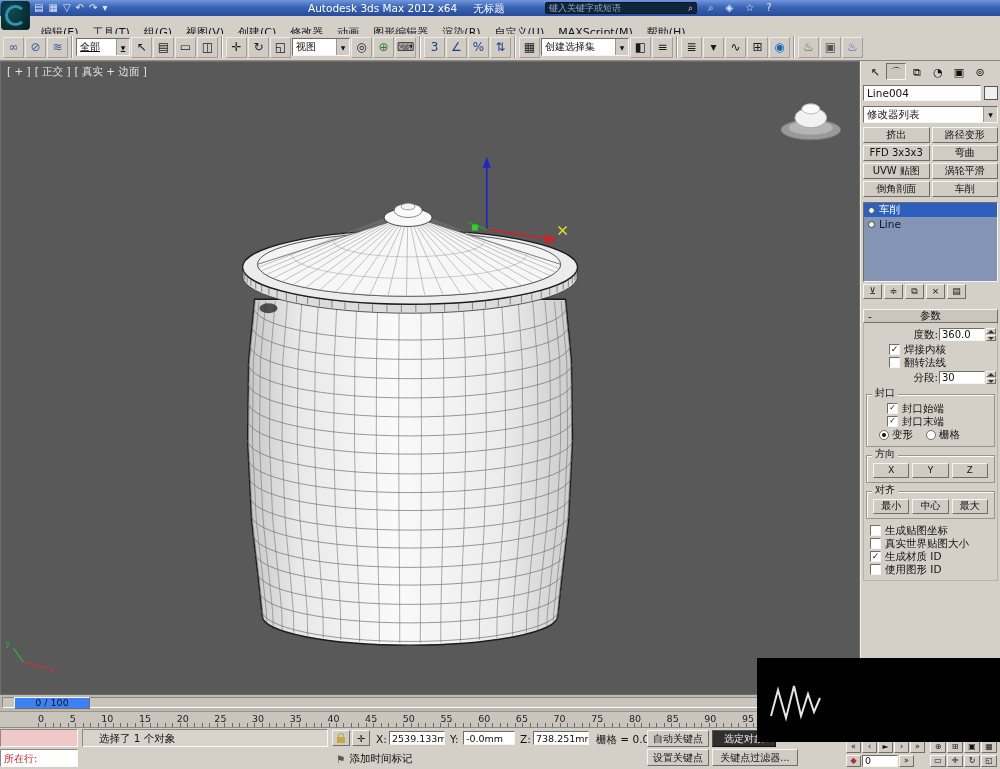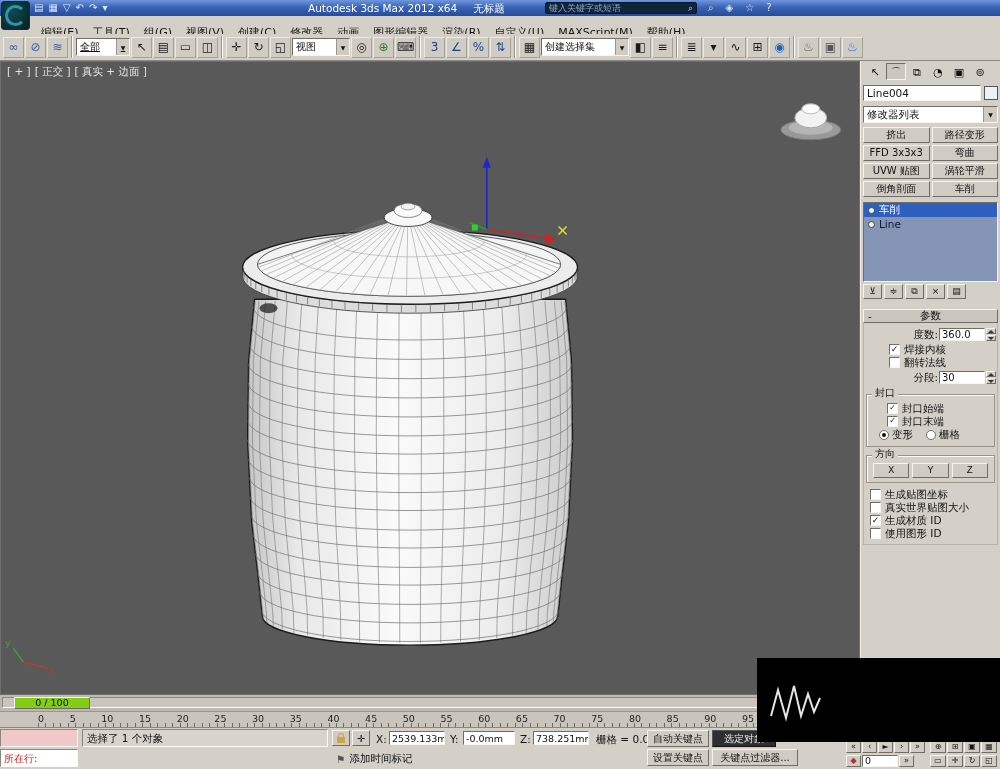--- a/index.html
+++ b/index.html
@@ -70,30 +70,30 @@
 .gt{position:absolute;top:-6px;left:5px;background:#d4d0c8;font-size:10px;padding:0 3px;line-height:10px;}
 .rrow{display:flex;align-items:center;gap:3px;height:14px;padding-left:10px;font-size:10.5px;}
 .rb{width:10px;height:10px;border-radius:50%;background:#fff;border:1px solid #6f6d66;position:relative;flex:none;}
 .rb.sel::after{content:"";position:absolute;left:2px;top:2px;width:4px;height:4px;background:#111;border-radius:50%;}
 .btnrow{display:flex;gap:3px;padding:0 4px;}
 .gbtn{flex:1;height:15px;line-height:13px;text-align:center;font-size:10px;background:#d0ccc4;border:1px solid;border-color:#f5f4f0 #6f6d66 #6f6d66 #f5f4f0;cursor:default;}
 .orow{display:flex;align-items:center;gap:4px;height:14px;padding-left:22px;font-size:10.5px;}
 
 .timeline{position:absolute;left:0;top:695px;width:860px;height:16px;background:#bdb9b1;}
 .tchan{position:absolute;left:2px;top:2px;right:2px;height:11px;background:#c9c5bd;border:1px solid;border-color:#8a8880 #fbfaf7 #fbfaf7 #8a8880;}
-.thandle{position:absolute;left:14px;top:2px;width:76px;height:12px;background:#84cc16;border:1px solid;border-color:#f5f4f0 #6f6d66 #6f6d66 #f5f4f0;font-size:9.5px;text-align:center;line-height:10px;}
+.thandle{position:absolute;left:14px;top:2px;width:76px;height:12px;background:#3b82f6;border:1px solid;border-color:#f5f4f0 #6f6d66 #6f6d66 #f5f4f0;font-size:9.5px;text-align:center;line-height:10px;}
 .ruler{position:absolute;left:0;top:711px;width:860px;height:17px;background:#c9c5bd;border-top:1px solid #9a968e;border-bottom:1px solid #8a8880;}
 .rnums{position:absolute;left:38px;right:62px;top:1px;display:flex;justify-content:space-between;}
 .rnum{font-size:9.5px;color:#222;}
 .rticks{position:absolute;left:38px;right:62px;bottom:0;height:4px;background:repeating-linear-gradient(90deg,#6b6963 0 1px,transparent 1px 7.45px);}
 
 .statusbar{position:absolute;left:0;top:728px;width:1000px;height:41px;background:#d4d0c8;}
 .listener1{position:absolute;left:0;top:1px;width:78px;height:18px;background:#f0c8c8;border:1px solid;border-color:#8a8880 #fbfaf7 #fbfaf7 #8a8880;}
 .listener2{position:absolute;left:0;top:21px;width:78px;height:18px;background:#fff;border:1px solid;border-color:#8a8880 #fbfaf7 #fbfaf7 #8a8880;font-size:10px;color:#c22;padding:2px 3px;white-space:nowrap;overflow:hidden;}
-.sfield{position:absolute;background:#d8d4cc;border:1px solid;border-color:#8a8880 #fbfaf7 #fbfaf7 #8a8880;font-size:10.5px;padding:2px 4px;white-space:nowrap;overflow:hidden;}
+.sfield{position:absolute;background:#d8d4cc;border:1px solid;border-color:#8a8880 #fbfaf7 #fbfaf7 #8a8880;font-size:10.5px;padding:2px 16px;white-space:nowrap;overflow:hidden;}
 .sicon{position:absolute;width:18px;height:16px;background:#d0ccc4;border:1px solid;border-color:#f5f4f0 #6f6d66 #6f6d66 #f5f4f0;display:flex;align-items:center;justify-content:center;font-size:10px;}
 .padlock{width:8px;height:6px;background:#c9a646;position:relative;margin-top:3px;}
 .padlock::before{content:"";position:absolute;top:-4px;left:1px;width:4px;height:4px;border:1px solid #c9a646;border-bottom:none;border-radius:3px 3px 0 0;}
 .coordlab{position:absolute;font-size:10.5px;top:5px;}
 .coordf{position:absolute;top:3px;height:14px;background:#fff;border:1px solid;border-color:#6f6d66 #f5f4f0 #f5f4f0 #6f6d66;font-size:9.5px;padding:1px 2px;white-space:nowrap;overflow:hidden;}
 .kbtn{position:absolute;height:17px;background:#d0ccc4;border:1px solid;border-color:#f5f4f0 #6f6d66 #6f6d66 #f5f4f0;font-size:10px;text-align:center;line-height:15px;cursor:default;}
 .kbtn.dark{background:#2f2f2f;color:#eee;border-color:#555 #111 #111 #555;}
 .timetag{position:absolute;left:336px;top:24px;display:flex;align-items:center;gap:4px;font-size:10.5px;}
 .pbrow{position:absolute;display:flex;gap:1px;align-items:center;}
 .pbtn{width:15px;height:12px;background:#d0ccc4;border:1px solid;border-color:#f5f4f0 #6f6d66 #6f6d66 #f5f4f0;font-size:8px;line-height:10px;text-align:center;}
@@ -453,20 +453,28 @@
 
       <div class="grp">
         <span class="gt">方向</span>
         <div class="btnrow">
             <span class="gbtn">X</span>
             <span class="gbtn">Y</span>
             <span class="gbtn">Z</span>
           </div>
       </div>
 
+      <div class="grp">
+        <span class="gt">对齐</span>
+        <div class="btnrow">
+            <span class="gbtn">最小</span>
+            <span class="gbtn">中心</span>
+            <span class="gbtn">最大</span>
+          </div>
+      </div>
 
 
       <div style="margin-top:5px">
           <div class="crow2">
             <span class="cb"></span>
             <span class="clab">生成贴图坐标</span>
           </div>
           <div class="crow2">
             <span class="cb"></span>
             <span class="clab">真实世界贴图大小</span>

